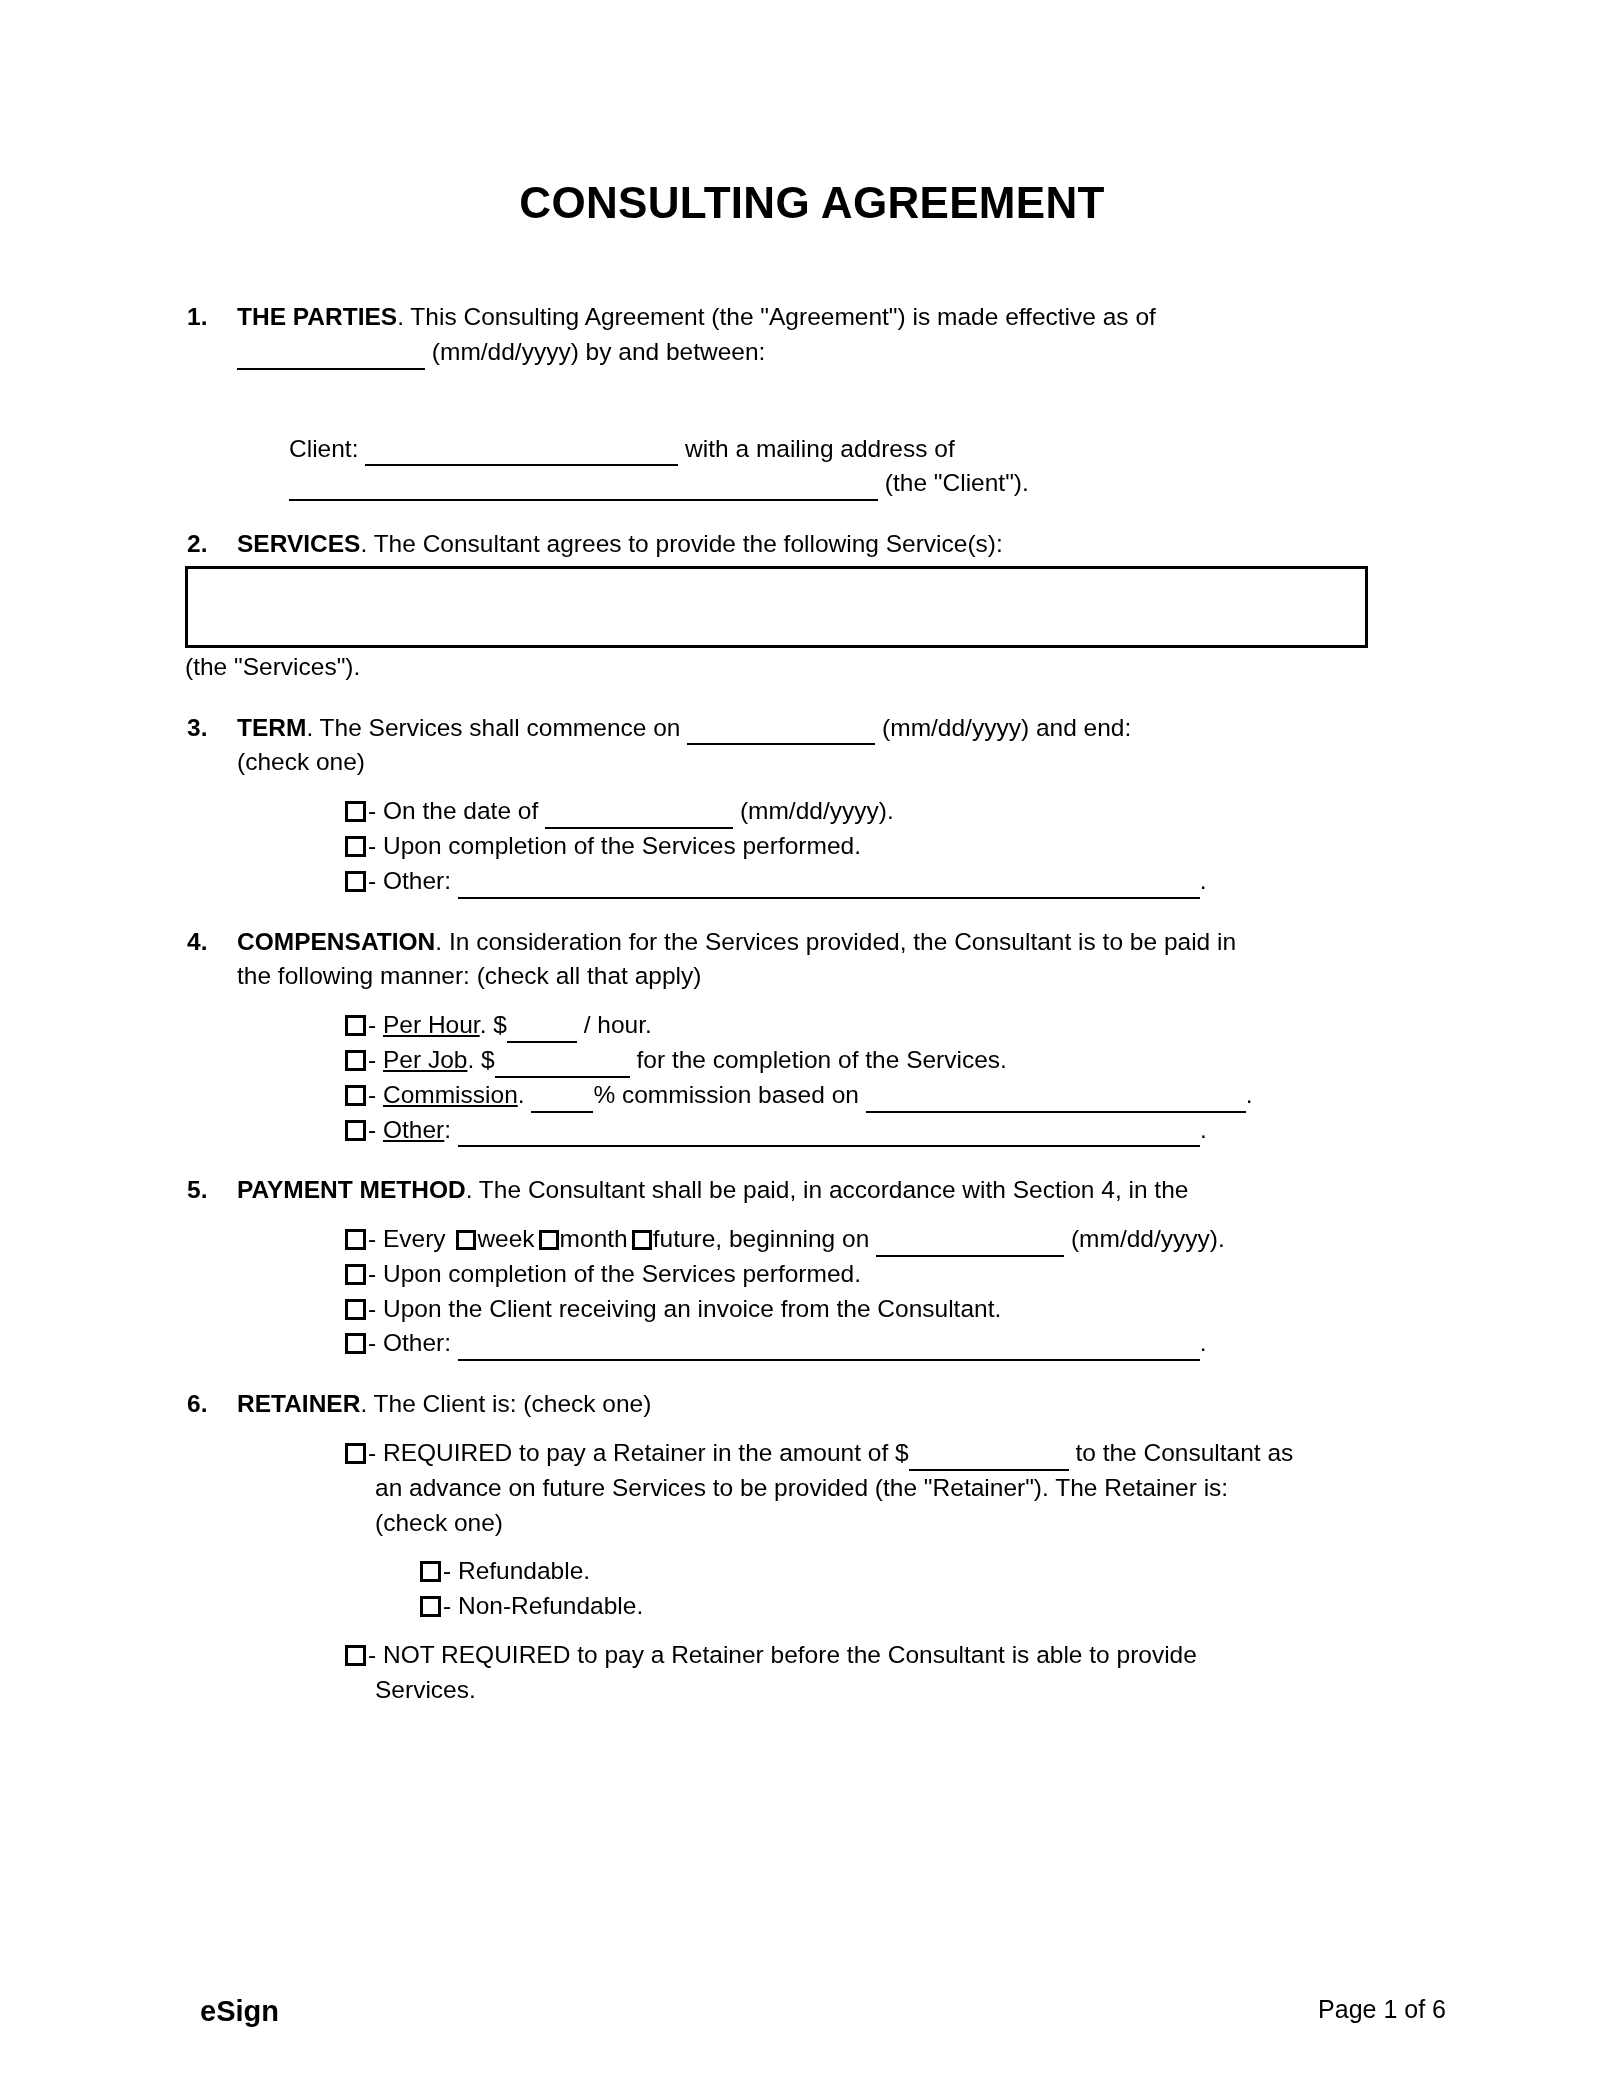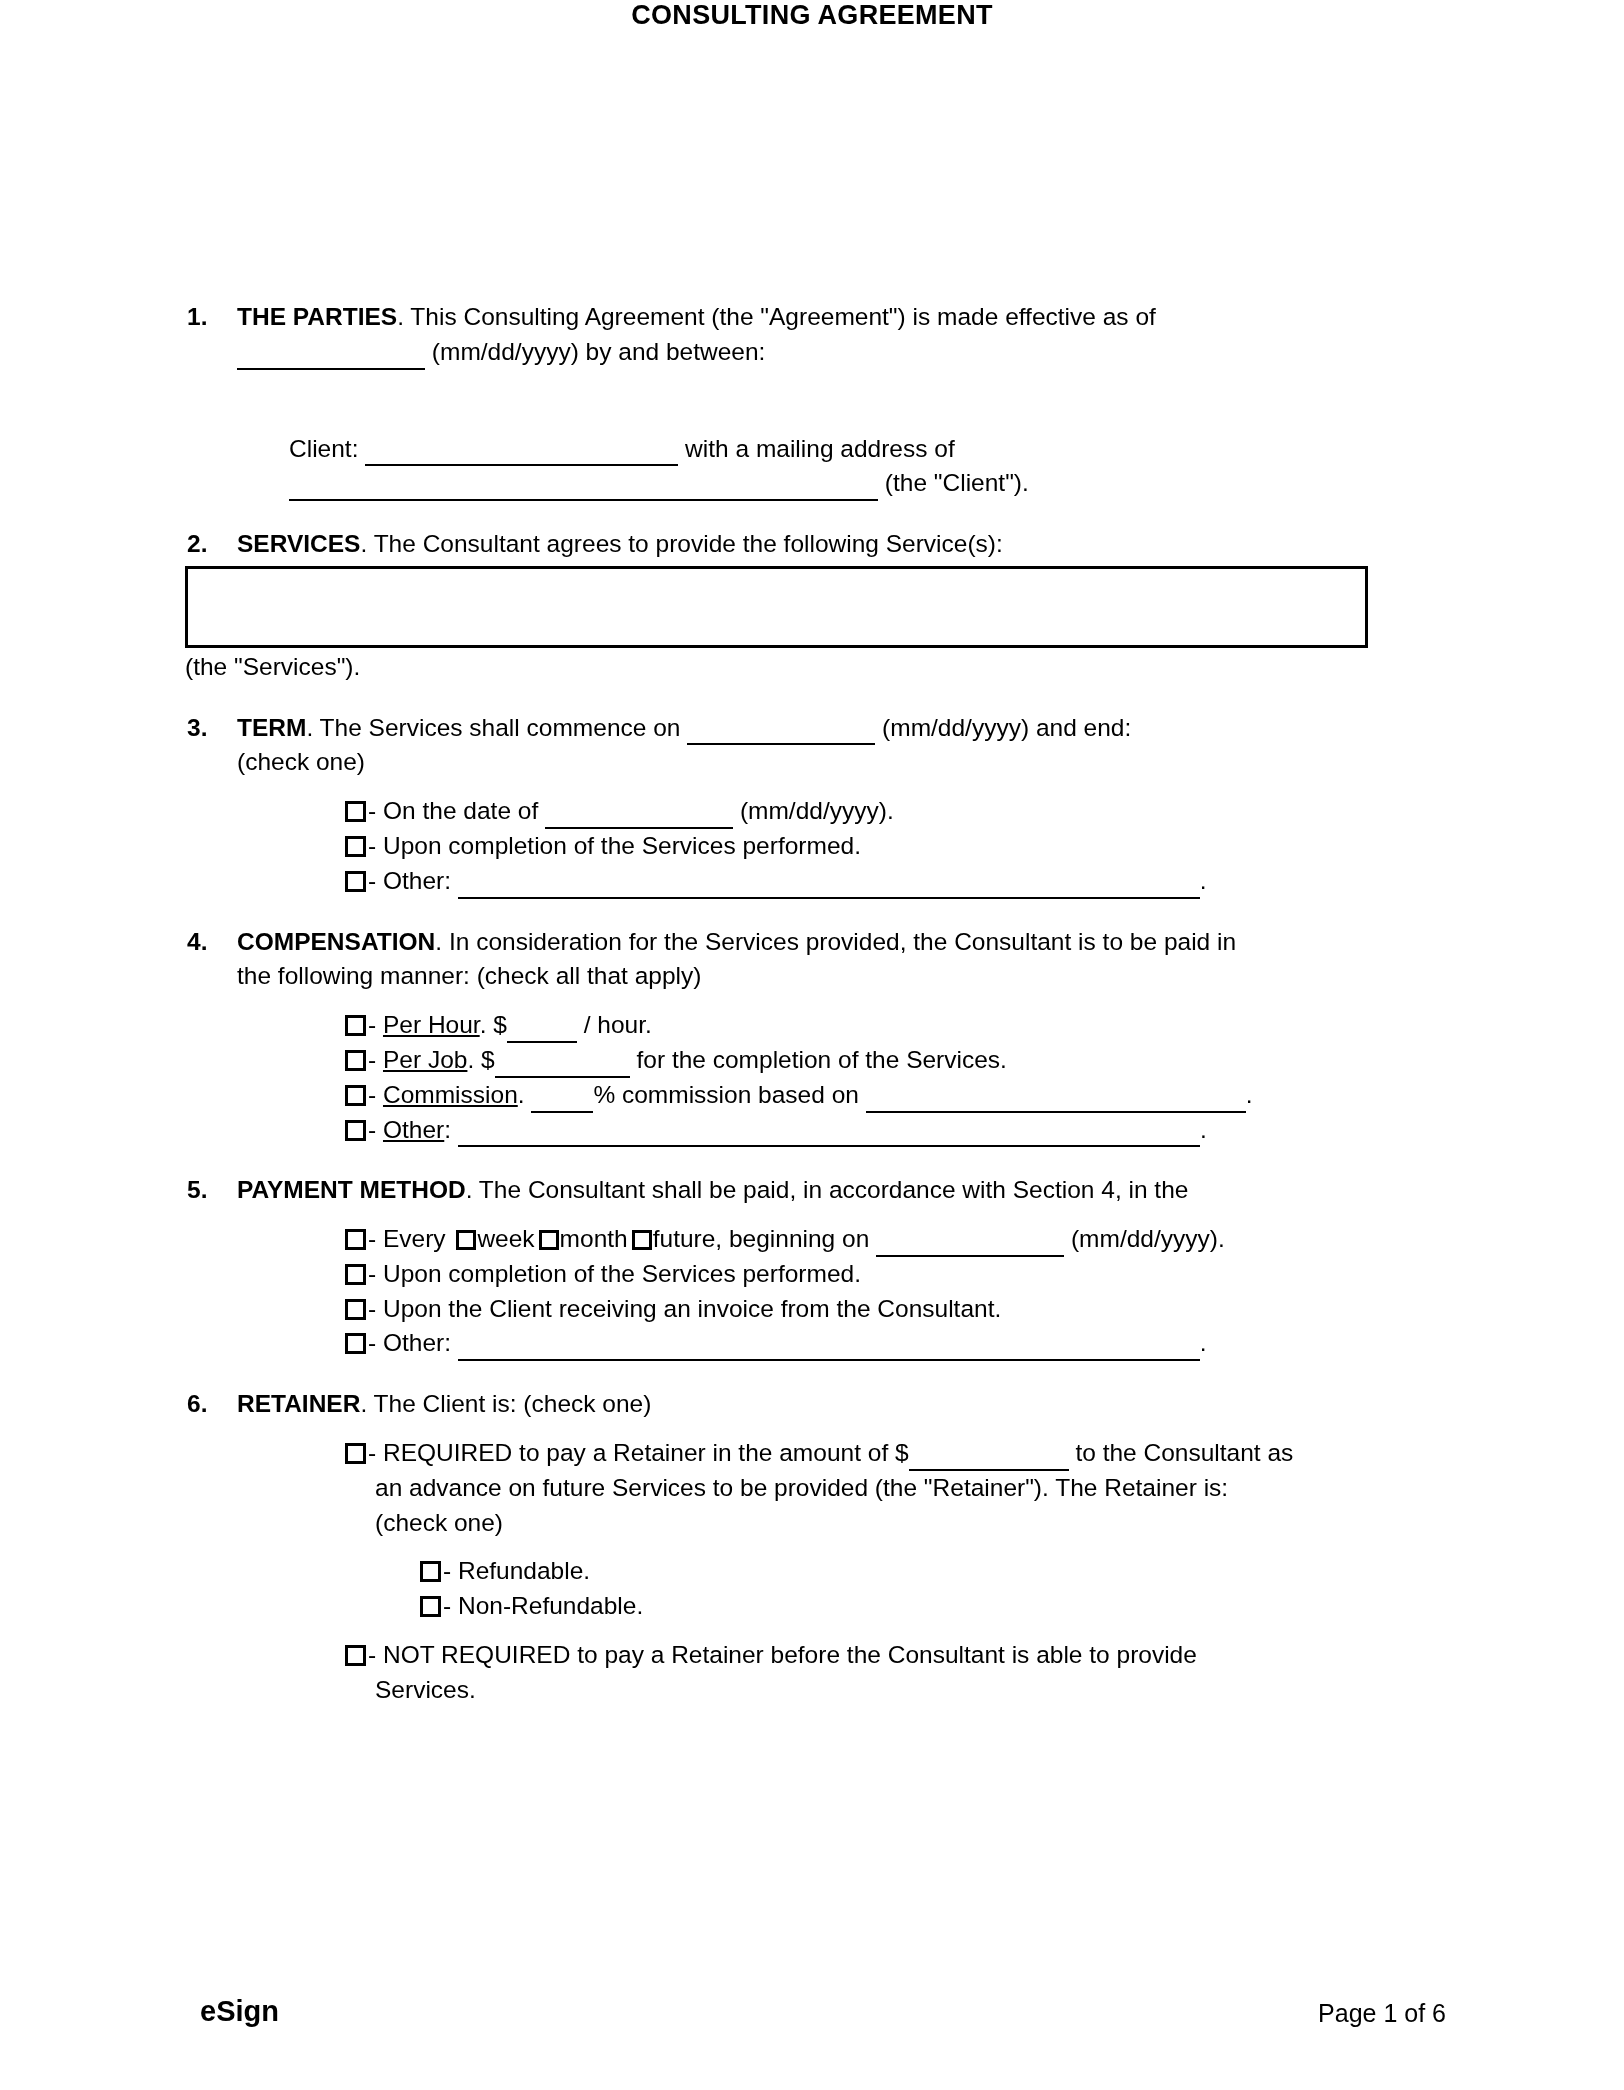--- a/index.html
+++ b/index.html
@@ -17,24 +17,25 @@
   }
   .page {
     position: relative;
     width: 1624px;
     height: 2090px;
     box-sizing: border-box;
     padding: 0;
   }
   .doc-title {
     text-align: center;
-    font-size: 27px;
+    font-size: 44px;
     font-weight: bold;
     letter-spacing: 0.3px;
     margin: 0;
+    padding-top: 178px;
   }
   .body-wrap {
     position: absolute;
     left: 185px;
     top: 300px;
     width: 1245px;
     font-size: 24.5px;
     line-height: 1.42;
   }
   .section {
@@ -134,21 +135,21 @@
     margin-left: -52px;
     margin-top: 2px;
   }
   .footer {
     position: absolute;
     left: 200px;
     right: 178px;
     top: 1995px;
     display: flex;
     justify-content: space-between;
-    align-items: flex-end;
+    align-items: flex-start;
     font-size: 25px;
   }
   .footer .brand {
     font-weight: bold;
     font-size: 29px;
   }
   .footer .pageno {
     font-size: 25px;
   }
 </style>

